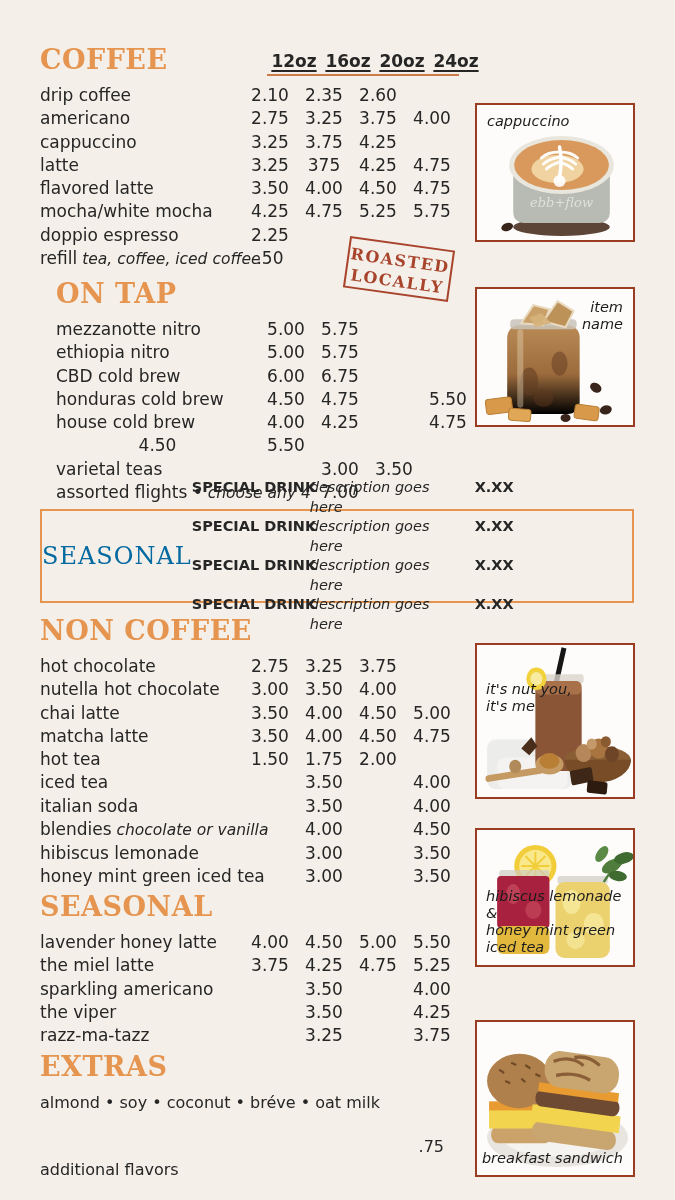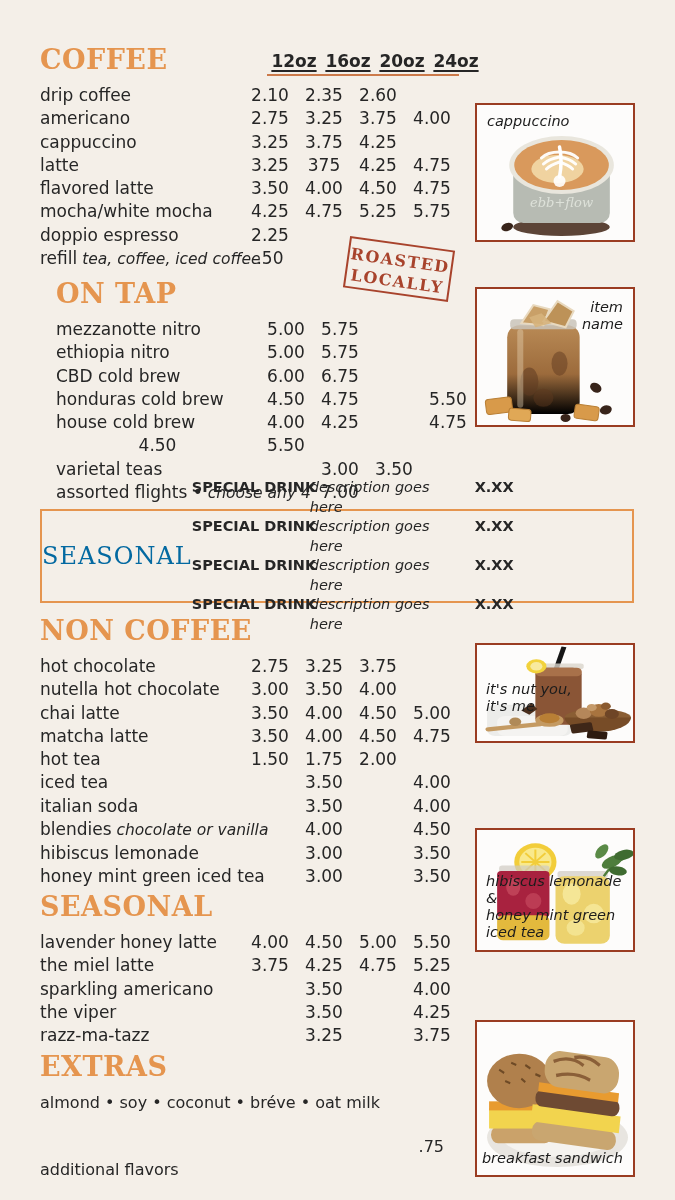--- a/index.html
+++ b/index.html
@@ -401,21 +401,21 @@
     <ellipse cx="118" cy="98" rx="6" ry="4.5" fill="#38241a" transform="rotate(30 118 98)"></ellipse>
     <ellipse cx="128" cy="120" rx="6" ry="4.5" fill="#38241a" transform="rotate(-15 128 120)"></ellipse>
     <ellipse cx="88" cy="128" rx="5" ry="4" fill="#38241a"></ellipse>
   </svg>
   <div class="cap" style="top:10px;right:10px;text-align:right;">
     <div>item</div>
     <div>name</div>
   </div>
 </div>
 
-<div class="frame" style="top:643px;height:100px;">
+<div class="frame" style="top:643px;height:156px;">
   <svg viewBox="0 0 155 135" preserveAspectRatio="none">
     <rect x="0" y="0" width="155" height="135" fill="#fdfcfb"></rect>
     <rect x="10" y="84" width="84" height="44" rx="8" fill="#ececea"></rect>
     <rect x="20" y="100" width="70" height="28" rx="8" fill="#f4f3f1"></rect>
     <rect x="84" y="2" width="5" height="32" fill="#161616" transform="rotate(14 84 2)"></rect>
     <rect x="56" y="26" width="50" height="8" rx="3" fill="#d9d5cc" opacity=".8"></rect>
     <rect x="58" y="32" width="46" height="80" rx="9" fill="#8a5536"></rect>
     <rect x="58" y="32" width="46" height="12" rx="5" fill="#a8714a"></rect>
     <circle cx="59" cy="30" r="10" fill="#f2d23c"></circle>
     <circle cx="59" cy="30" r="6" fill="#f8ea9e"></circle>
@@ -433,21 +433,21 @@
     <rect x="92" y="112" width="22" height="13" rx="2" fill="#3f2718" transform="rotate(-10 92 112)"></rect>
     <rect x="110" y="120" width="20" height="11" rx="2" fill="#2e1b10" transform="rotate(6 110 120)"></rect>
     <path d="M44,92 l10,-10 l6,8 l-8,8 z" fill="#4a2e1c"></path>
   </svg>
   <div class="cap" style="top:36px;left:9px;">
     <div>it's nut you,</div>
     <div>it's me</div>
   </div>
 </div>
 
-<div class="frame" style="top:828px;height:124px;">
+<div class="frame" style="top:828px;height:139px;">
   <svg viewBox="0 0 155 135" preserveAspectRatio="none">
     <rect x="0" y="0" width="155" height="135" fill="#fdfcfb"></rect>
     <circle cx="58" cy="36" r="21" fill="#f2cd3a"></circle>
     <circle cx="58" cy="36" r="16" fill="#f9e98c"></circle>
     <path d="M58,22 v28 M44,36 h28 M48,26 l20,20 M48,46 l20,-20" stroke="#f2cd3a" stroke-width="2"></path>
     <rect x="22" y="40" width="50" height="8" rx="3" fill="#cfcac2" opacity=".7"></rect>
     <rect x="20" y="46" width="52" height="52" rx="4" fill="#a8223f"></rect>
     <rect x="20" y="96" width="52" height="28" rx="6" fill="#e3b93d"></rect>
     <ellipse cx="36" cy="64" rx="7" ry="10" fill="#c94f63" opacity=".7"></ellipse>
     <ellipse cx="56" cy="80" rx="8" ry="9" fill="#c94f63" opacity=".6"></ellipse>

